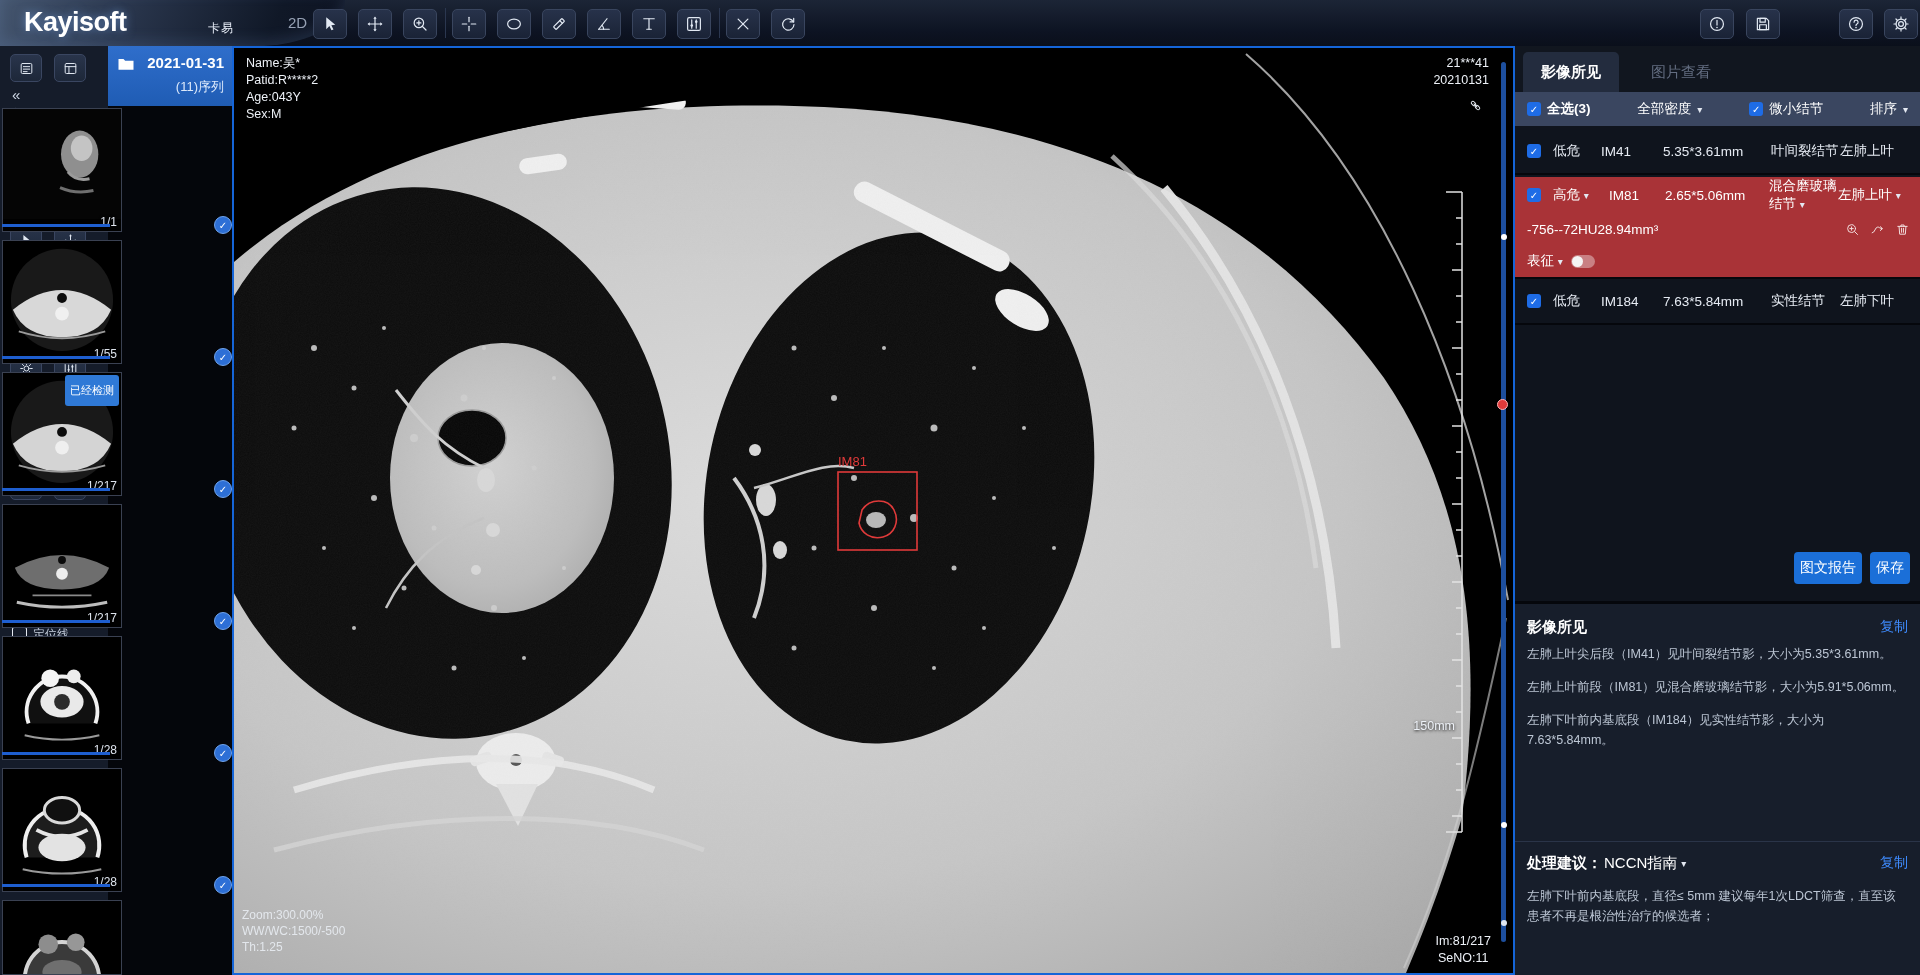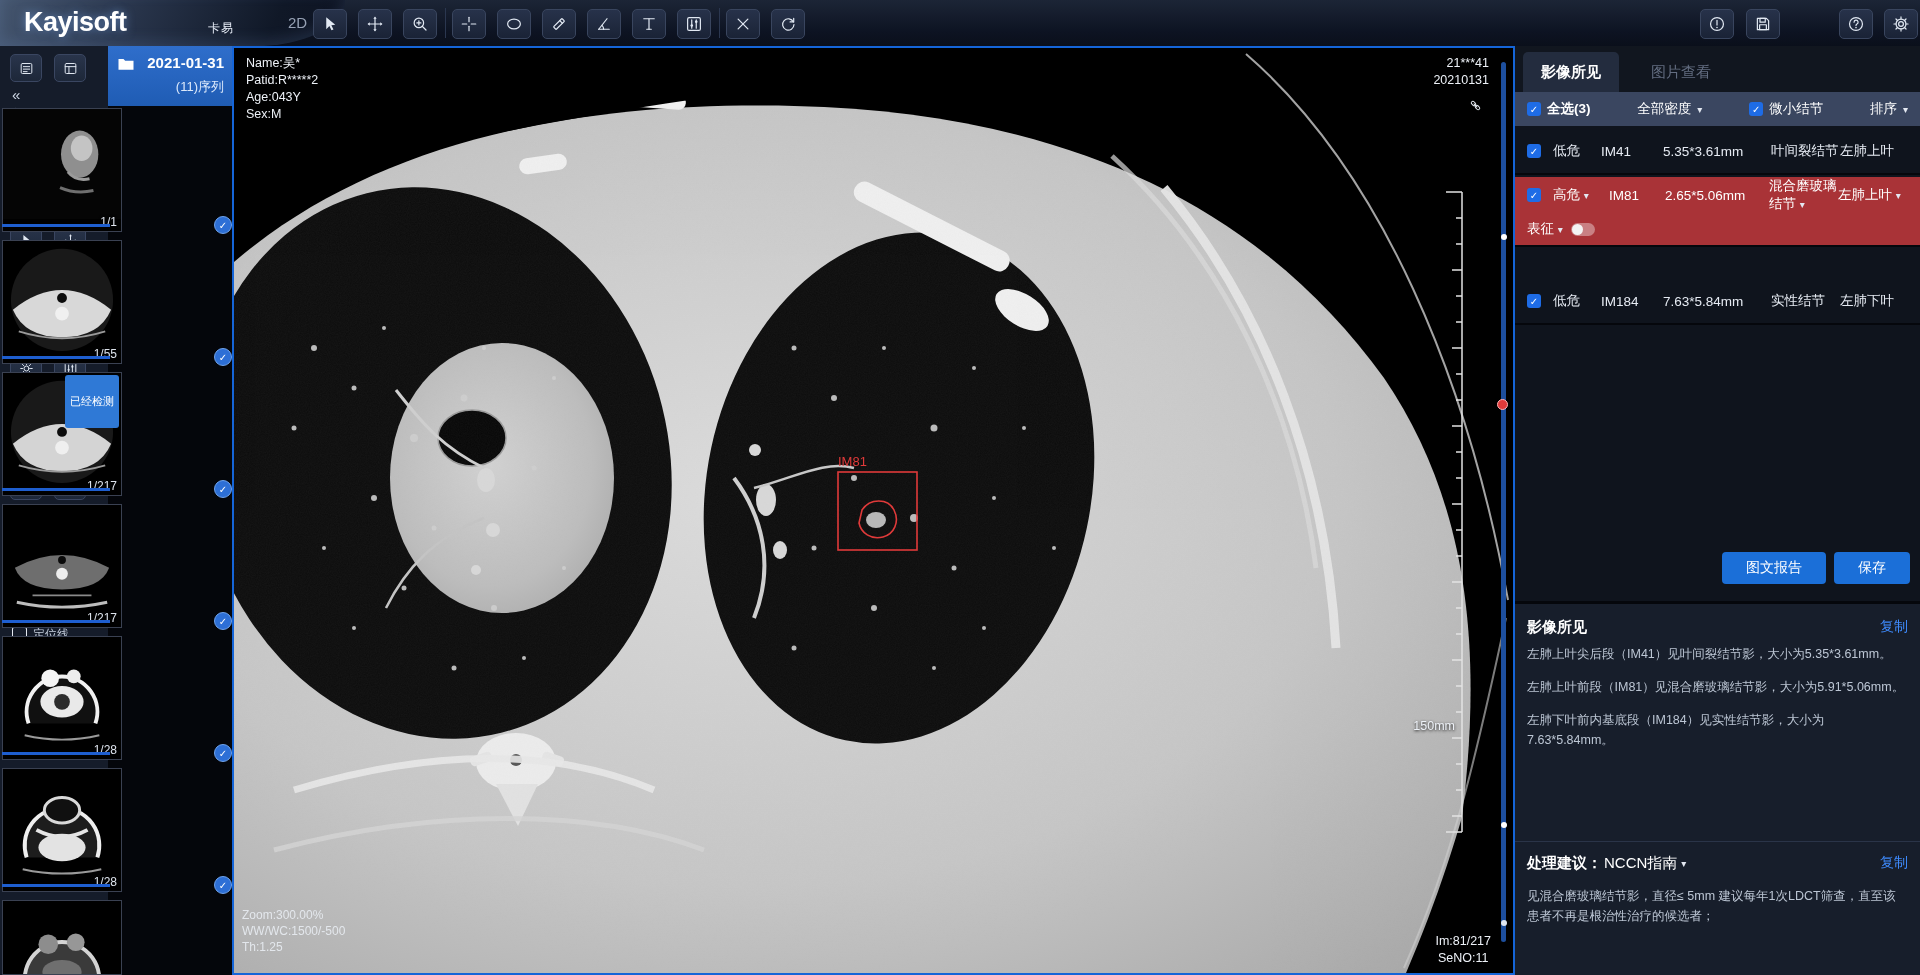--- a/index.html
+++ b/index.html
@@ -28,21 +28,21 @@
   
   .thumbcol{left:108px;top:46px;width:124px;height:929px;background:#04060b;}
   .series-head{left:108px;top:46px;width:124px;height:60px;background:linear-gradient(180deg,#2f6ecb,#1f5cb4);cursor:pointer;}
   .series-date{right:8px;top:8px;font-size:15px;font-weight:bold;color:#fff;}
   .series-count{right:8px;top:32px;font-size:13px;color:#dce9fb;margin-left:19px;}
   .thumb{left:2px;width:120px;height:124px;background:#000;border:1px solid #3a4152;box-sizing:border-box;cursor:pointer;overflow:hidden;}
   .thumb svg{display:block;}
   .tcount{position:absolute;right:4px;bottom:2px;font-size:12px;color:#dde3ec;text-shadow:0 0 3px #000;}
   .tbar{left:2px;width:108px;height:3px;background:#1e5ecf;}
   .tcheck{width:16px;height:16px;border-radius:50%;background:#2d6fd6;color:#fff;font-size:10px;display:flex;align-items:center;justify-content:center;border:1px solid #6fa3ec;}
-  .tbadge{background:#2f79d6;color:#fff;font-size:11px;padding:19px 5px;border-radius:3px;}
+  .tbadge{background:#2f79d6;color:#fff;font-size:11px;padding:8px 5px;border-radius:3px;}
   
   .viewport{left:232px;top:46px;width:1283px;height:929px;background:#000;border:2px solid #1565d8;box-sizing:border-box;}
   .ovl{font-size:12.5px;color:#edf1f7;text-shadow:0 1px 3px rgba(0,0,0,.9);line-height:17px;}
   .ovl-dim{font-size:12px;color:rgba(235,240,246,.85);line-height:16px;}
   .slider-track{width:5px;border-radius:3px;background:linear-gradient(180deg,#2a63c0,#16excluded, #163a75);background:#1d4f9e;cursor:pointer;}
   .dot{border-radius:50%;}
   
   .rpanel{left:1515px;top:46px;width:405px;height:929px;background:#0f141d;}
   .tabbar{left:0;top:0;width:405px;height:46px;background:#11161f;border-bottom:1px solid #05080f;}
   .tab-active{left:8px;top:6px;width:96px;height:40px;background:#232c3e;border-radius:5px 5px 0 0;display:flex;align-items:center;justify-content:center;font-size:15px;font-weight:bold;color:#fff;cursor:pointer;}
@@ -52,21 +52,21 @@
   .cb{width:14px;height:14px;border-radius:3px;background:#1e6ce6;color:#fff;font-size:10px;font-weight:bold;display:inline-flex;align-items:center;justify-content:center;cursor:pointer;flex:none;}
   .caret{font-size:10px;color:#e4e9f2;}
   .nrow{left:0;width:405px;height:46px;display:grid;grid-template-columns:26px 48px 62px 108px 1fr 74px;align-items:center;padding:0 6px 0 12px;box-sizing:border-box;font-size:13.5px;color:#e6ebf3;background:#0f141d;border-bottom:2px solid #05070c;cursor:pointer;}
   .redblock{left:0;width:405px;background:#a93337;color:#fff;border-bottom:2px solid #05070c;cursor:pointer;}
   .redline1{height:36px;display:grid;grid-template-columns:26px 56px 56px 104px 1fr 78px;align-items:center;padding:0 4px 0 12px;box-sizing:border-box;font-size:13.5px;}
   .redline2{height:32px;display:flex;align-items:center;justify-content:space-between;padding:0 10px 0 12px;font-size:13.5px;}
   .redline3{height:32px;display:flex;align-items:center;gap:8px;padding:0 12px;font-size:13.5px;}
   .ricon{color:#f2dcdc;cursor:pointer;}
   .toggle{width:24px;height:13px;border-radius:7px;background:rgba(255,255,255,.38);position:relative;cursor:pointer;}
   .toggle::after{content:"";position:absolute;left:1px;top:1px;width:11px;height:11px;border-radius:50%;background:#f4f4f4;}
-  .btn-blue{background:#1b6fd8;color:#fff;font-size:14px;border:none;border-radius:4px;height:32px;display:flex;align-items:center;justify-content:center;cursor:pointer;padding:0 24px;}
+  .btn-blue{background:#1b6fd8;color:#fff;font-size:14px;border:none;border-radius:4px;height:32px;display:flex;align-items:center;justify-content:center;cursor:pointer;padding:0 6px;}
   .sec-title{font-size:15px;font-weight:bold;color:#fff;}
   .link{font-size:14px;color:#3f8cff;cursor:pointer;}
   .para{font-size:12.5px;color:#bcc6d4;line-height:20px;}
   .findings-bg{left:0;top:555px;width:405px;height:374px;background:#171e2b;border-top:3px solid #05070c;}
 </style>
 </head>
 <body>
 
 <svg width="0" height="0" style="position:absolute" aria-hidden="true">
   <defs>
@@ -826,20 +826,40 @@
 
     <div class="abs redblock" style="top:131px">
       <div class="redline1">
         <span class="cb">✓</span>
         <span><span>高危</span> <span class="caret">▾</span></span>
         <span>IM81</span>
         <span>2.65*5.06mm</span>
         <span><span>混合磨玻璃结节</span> <span class="caret">▾</span></span>
         <span><span>左肺上叶</span> <span class="caret">▾</span></span>
       </div>
+      <div class="redline2">
+        <span>-756--72HU28.94mm³</span>
+        <span style="display:flex;gap:10px">
+          <span class="ricon">
+              <svg class="ic sm">
+                <use href="#i-zoomin"></use>
+              </svg>
+            </span>
+          <span class="ricon">
+              <svg class="ic sm">
+                <use href="#i-curve"></use>
+              </svg>
+            </span>
+          <span class="ricon">
+              <svg class="ic sm">
+                <use href="#i-trash"></use>
+              </svg>
+            </span>
+        </span>
+      </div>
       <div class="redline3">
         <span><span>表征</span> <span class="caret">▾</span></span>
         <span class="toggle"></span>
       </div>
     </div>
 
     <div class="abs nrow" style="top:233px">
       <span class="cb">✓</span>
       <span>低危</span>
       <span>IM184</span>
@@ -863,17 +883,17 @@
       <div class="abs" style="left:0;top:237px;width:405px;height:1px;background:#2a3448"></div>
 
       <div class="abs" style="left:12px;top:250px;display:flex;align-items:center;gap:2px">
         <span class="sec-title">处理建议：</span>
         <span style="font-size:15px;color:#fff;display:flex;align-items:center;gap:4px">
           <span>NCCN指南</span>
           <span class="caret">▾</span>
         </span>
       </div>
       <div class="abs link" style="right:12px;top:250px">复制</div>
-      <div class="abs para" style="left:12px;top:282px;width:381px">见混合磨玻璃结节影，直径≤ 5mm 建议每年1次LDCT筛查，直至该患者不再是根治性治疗的候选者；</div>
+      <div class="abs para" style="left:12px;top:282px;width:381px">左肺下叶前内基底段，直径≤ 5mm 建议每年1次LDCT筛查，直至该患者不再是根治性治疗的候选者；</div>
     </div>
   </div>
 
 </div>
 
 </body></html>

